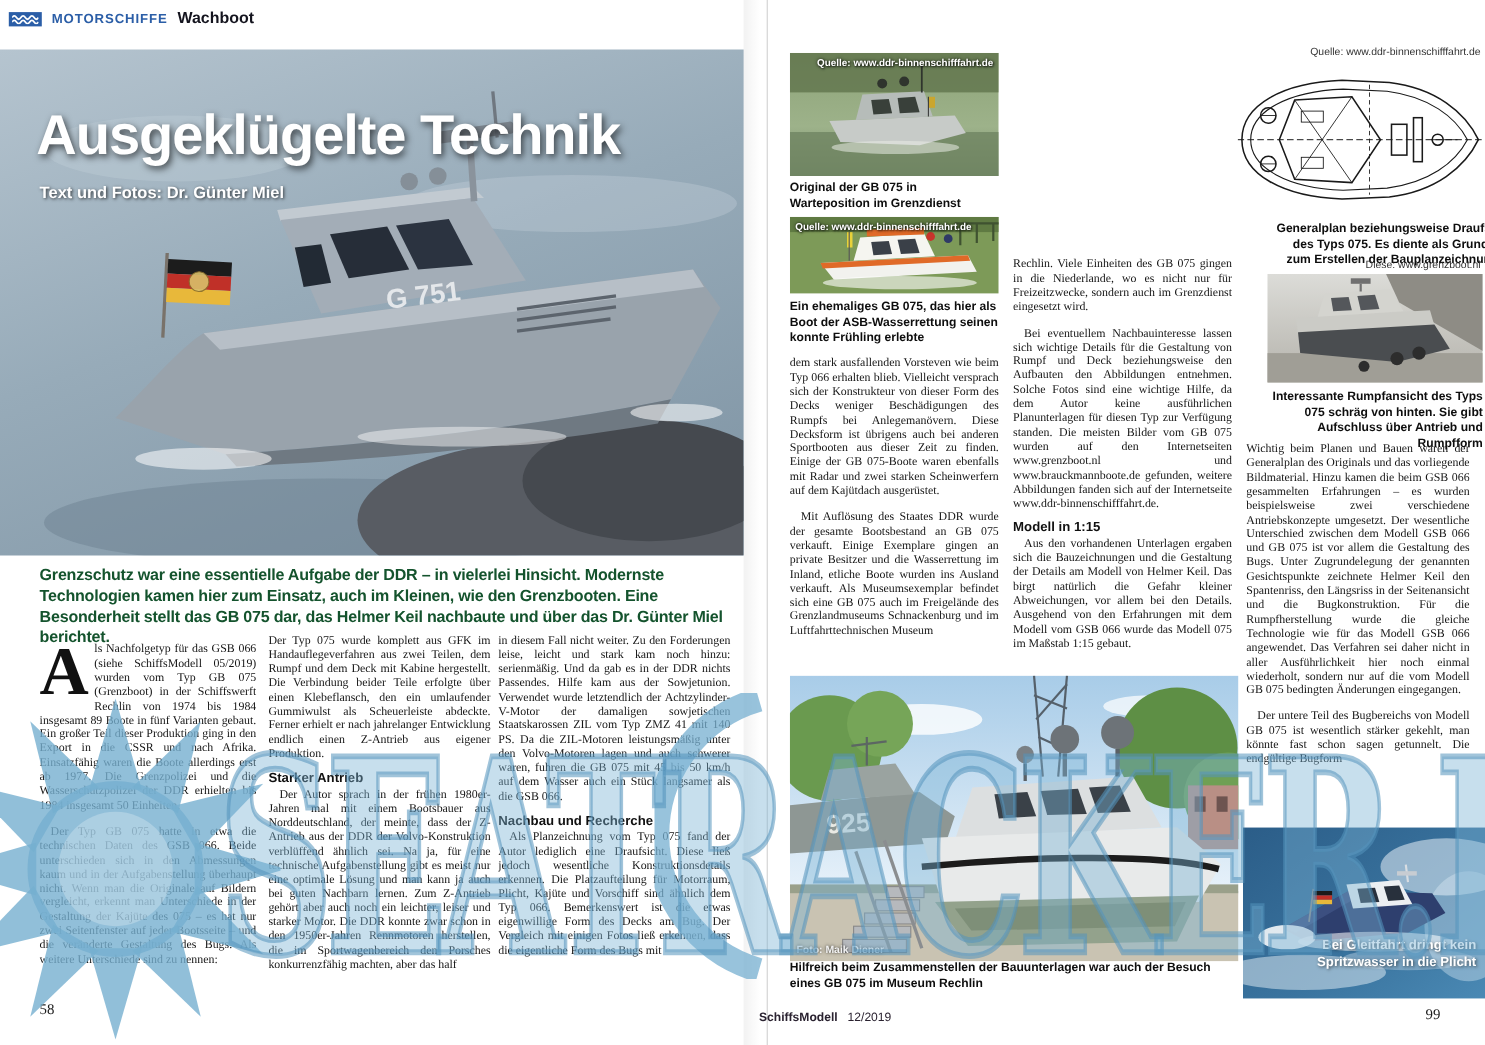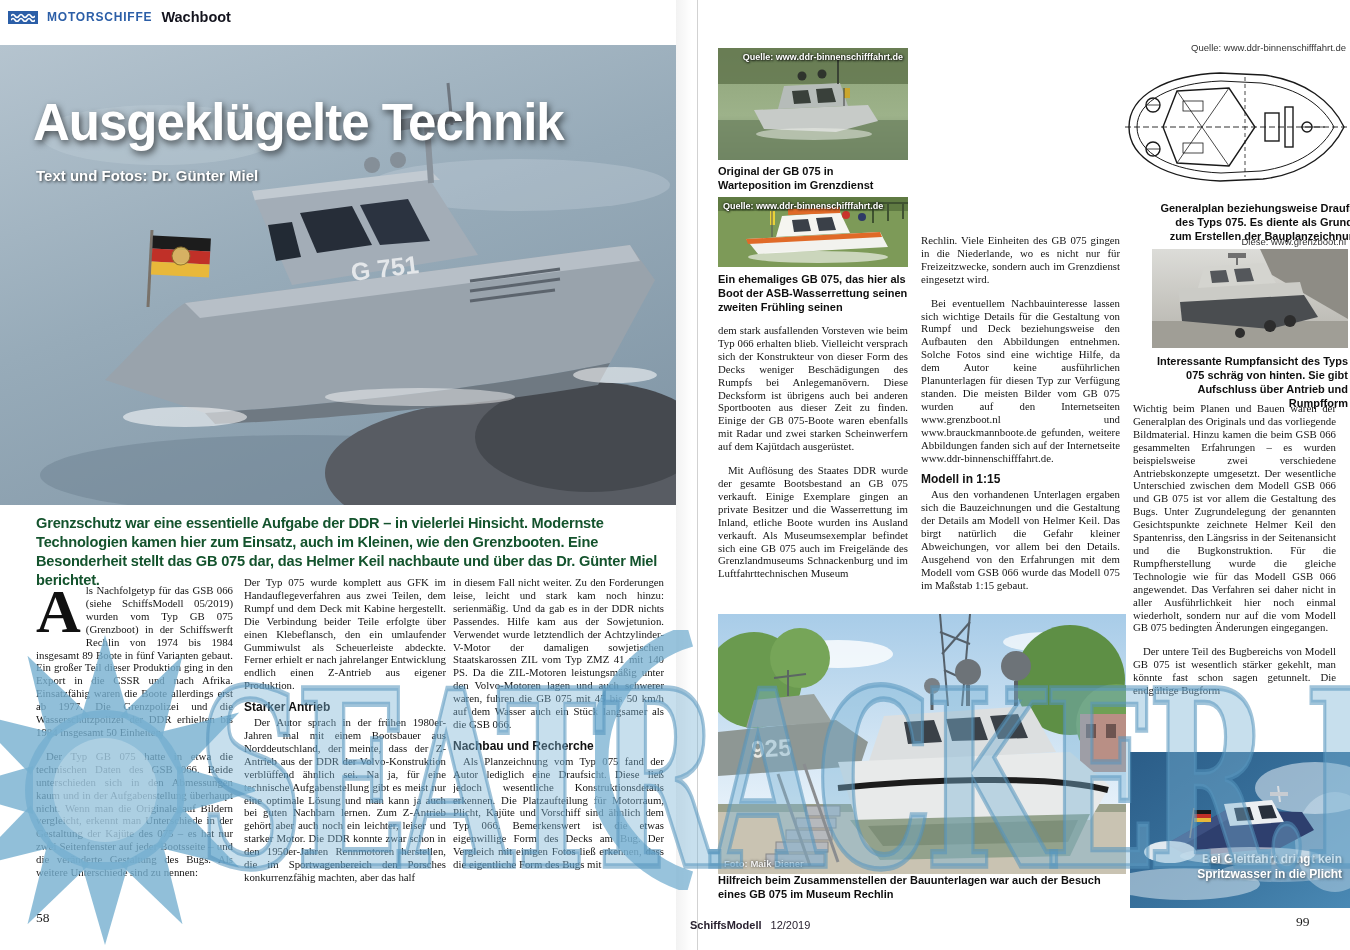--- a/index.html
+++ b/index.html
@@ -173,21 +173,21 @@
       <polygon points="74,23 90,22 93,34 76,35" fill="#3a4048"></polygon>
         <polygon points="98,21 114,20 118,33 101,34" fill="#3a4048"></polygon>
       <circle cx="128" cy="18" r="4" fill="#c8342c"></circle>
         <circle cx="144" cy="20" r="4" fill="#2f3a66"></circle>
       <rect x="52" y="14" width="5" height="14" fill="#e8d23a"></rect>
         <line x1="54" y1="14" x2="54" y2="40" stroke="#555"></line>
       <ellipse cx="100" cy="60" rx="70" ry="6" fill="#fff" opacity=".6"></ellipse>
     </svg>
     <span class="src-on-photo" style="left:5px;top:4px;">Quelle: www.ddr-binnenschifffahrt.de</span>
   </div>
-  <div class="abs cap" style="left:718px;top:272px;width:190px;">Ein ehemaliges GB 075, das hier als Boot der ASB-Wasserrettung seinen zweiten Frühling seinen</div>
+  <div class="abs cap" style="left:718px;top:272px;width:190px;">Ein ehemaliges GB 075, das hier als Boot der ASB-Wasserrettung seinen konnte Frühling erlebte</div>
 
   <div class="abs col colA" lang="de">
     <p>dem stark ausfallenden Vorsteven wie beim Typ 066 erhalten blieb. Vielleicht versprach sich der Konstrukteur von dieser Form des Decks weniger Beschädigungen des Rumpfs bei Anlegemanövern. Diese Decksform ist übrigens auch bei anderen Sportbooten aus dieser Zeit zu finden. Einige der GB 075-Boote waren ebenfalls mit Radar und zwei starken Scheinwerfern auf dem Kajütdach ausgerüstet.</p>
     <p class="gap ind">Mit Auflösung des Staates DDR wurde der gesamte Bootsbestand an GB 075 verkauft. Einige Exemplare gingen an private Besitzer und die Wasserrettung im Inland, etliche Boote wurden ins Ausland verkauft. Als Museumsexemplar befindet sich eine GB 075 auch im Freigelände des Grenzlandmuseums Schnackenburg und im Luftfahrttechnischen Museum</p>
   </div>
 
   <div class="abs col colB" lang="de">
     <p>Rechlin. Viele Einheiten des GB 075 gingen in die Niederlande, wo es nicht nur für Freizeitzwecke, sondern auch im Grenzdienst eingesetzt wird.</p>
     <p class="gap ind">Bei eventuellem Nachbauinteresse lassen sich wichtige Details für die Gestaltung von Rumpf und Deck beziehungsweise den Aufbauten den Abbildungen entnehmen. Solche Fotos sind eine wichtige Hilfe, da dem Autor keine ausführlichen Planunterlagen für diesen Typ zur Verfügung standen. Die meisten Bilder vom GB 075 wurden auf den Internetseiten www.grenzboot.nl und www.brauckmannboote.de gefunden, weitere Abbildungen fanden sich auf der Internetseite www.ddr-binnenschifffahrt.de.</p>
     <div class="subhead">Modell in 1:15</div>

